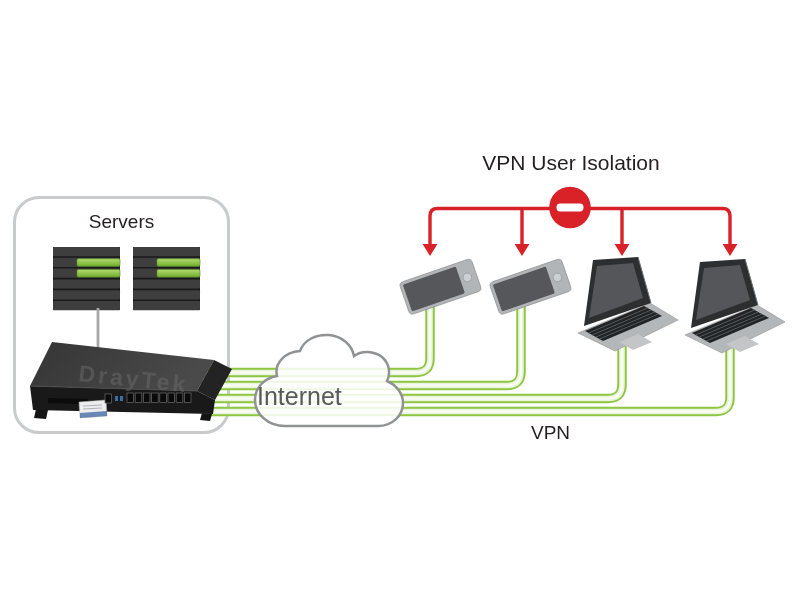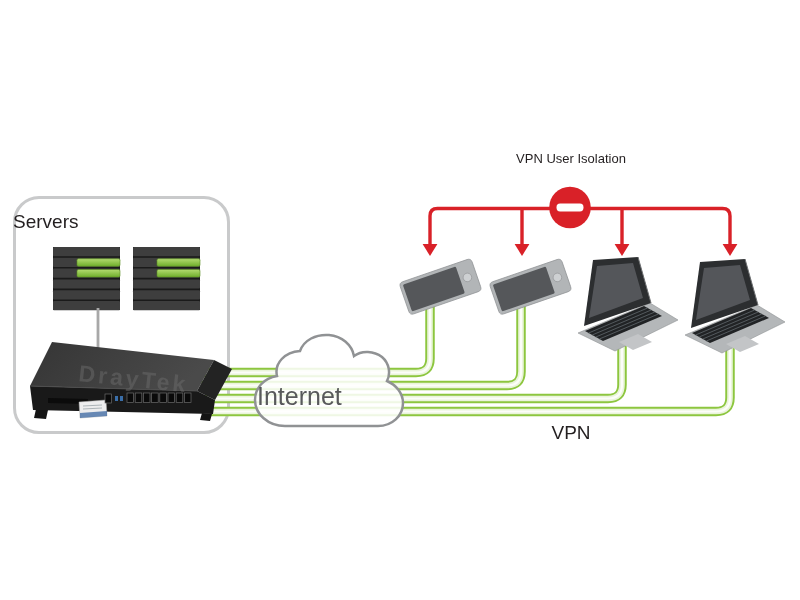--- a/index.html
+++ b/index.html
@@ -1,24 +1,24 @@
 <!DOCTYPE html>
 <html><head>
 <meta charset="utf-8">
 <style>
   html,body{margin:0;padding:0;width:800px;height:600px;background:#ffffff;overflow:hidden}
   .stage{position:relative;width:800px;height:600px;font-family:"Liberation Sans",sans-serif}
   .servers-box{position:absolute;left:13px;top:196px;width:217px;height:238px;
     border:3px solid #c9cacb;border-radius:26px;background:#ffffff;box-sizing:border-box}
   .art{position:absolute;left:0;top:0}
   .label{position:absolute;color:#231f20;white-space:nowrap}
-  .label.servers{left:13px;top:211px;width:217px;font-size:19px}
-  .label.isolation{left:451px;top:151px;width:240px;text-align:center;font-size:13px}
+  .label.servers{left:13px;top:211px;width:217px;text-align:center;font-size:19px}
+  .label.isolation{left:451px;top:151px;width:240px;text-align:center;font-size:21px}
   .label.internet{left:257px;top:382px;width:140px;text-align:left;font-size:25px;color:#58595b}
-  .label.vpn{left:531px;top:422px;width:80px;text-align:center;font-size:19px}
+  .label.vpn{left:531px;top:422px;width:80px;text-align:left;font-size:19px}
   .to{fill:none;stroke:#8dc63f;stroke-width:9.5}
   .tm{fill:none;stroke:#eaf4db;stroke-width:5.6}
   .tcore{fill:none;stroke:#fcfdf9;stroke-width:2.2}
   .red{stroke:#d92128;stroke-width:3.4;fill:none;stroke-linejoin:round}
   .brand{font-family:"Liberation Sans",sans-serif;font-size:23px;font-weight:bold;
     letter-spacing:3px;fill:#6b6b6b;opacity:.5}
 </style>
 </head>
 <body>
 

